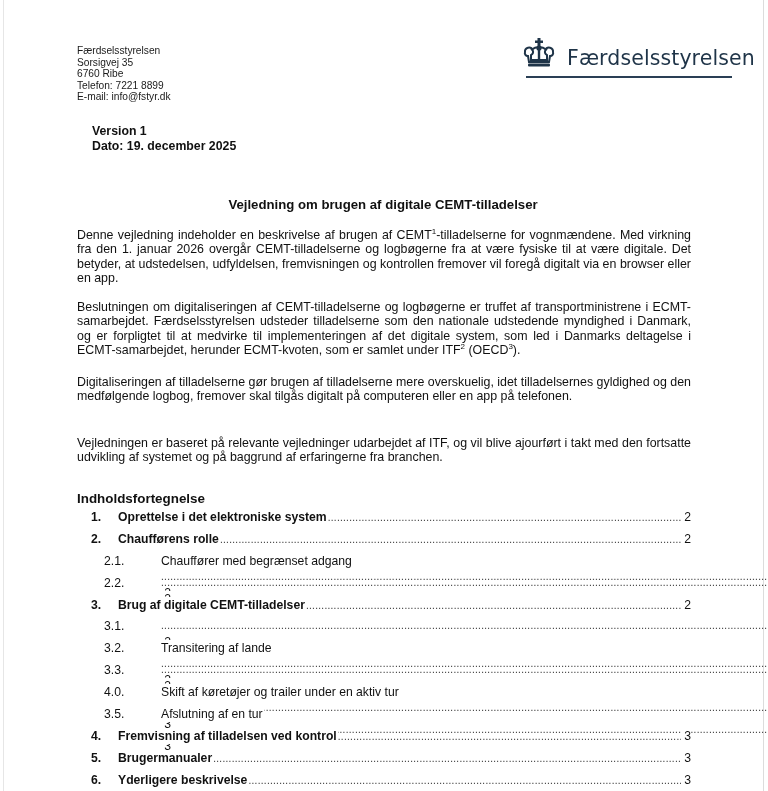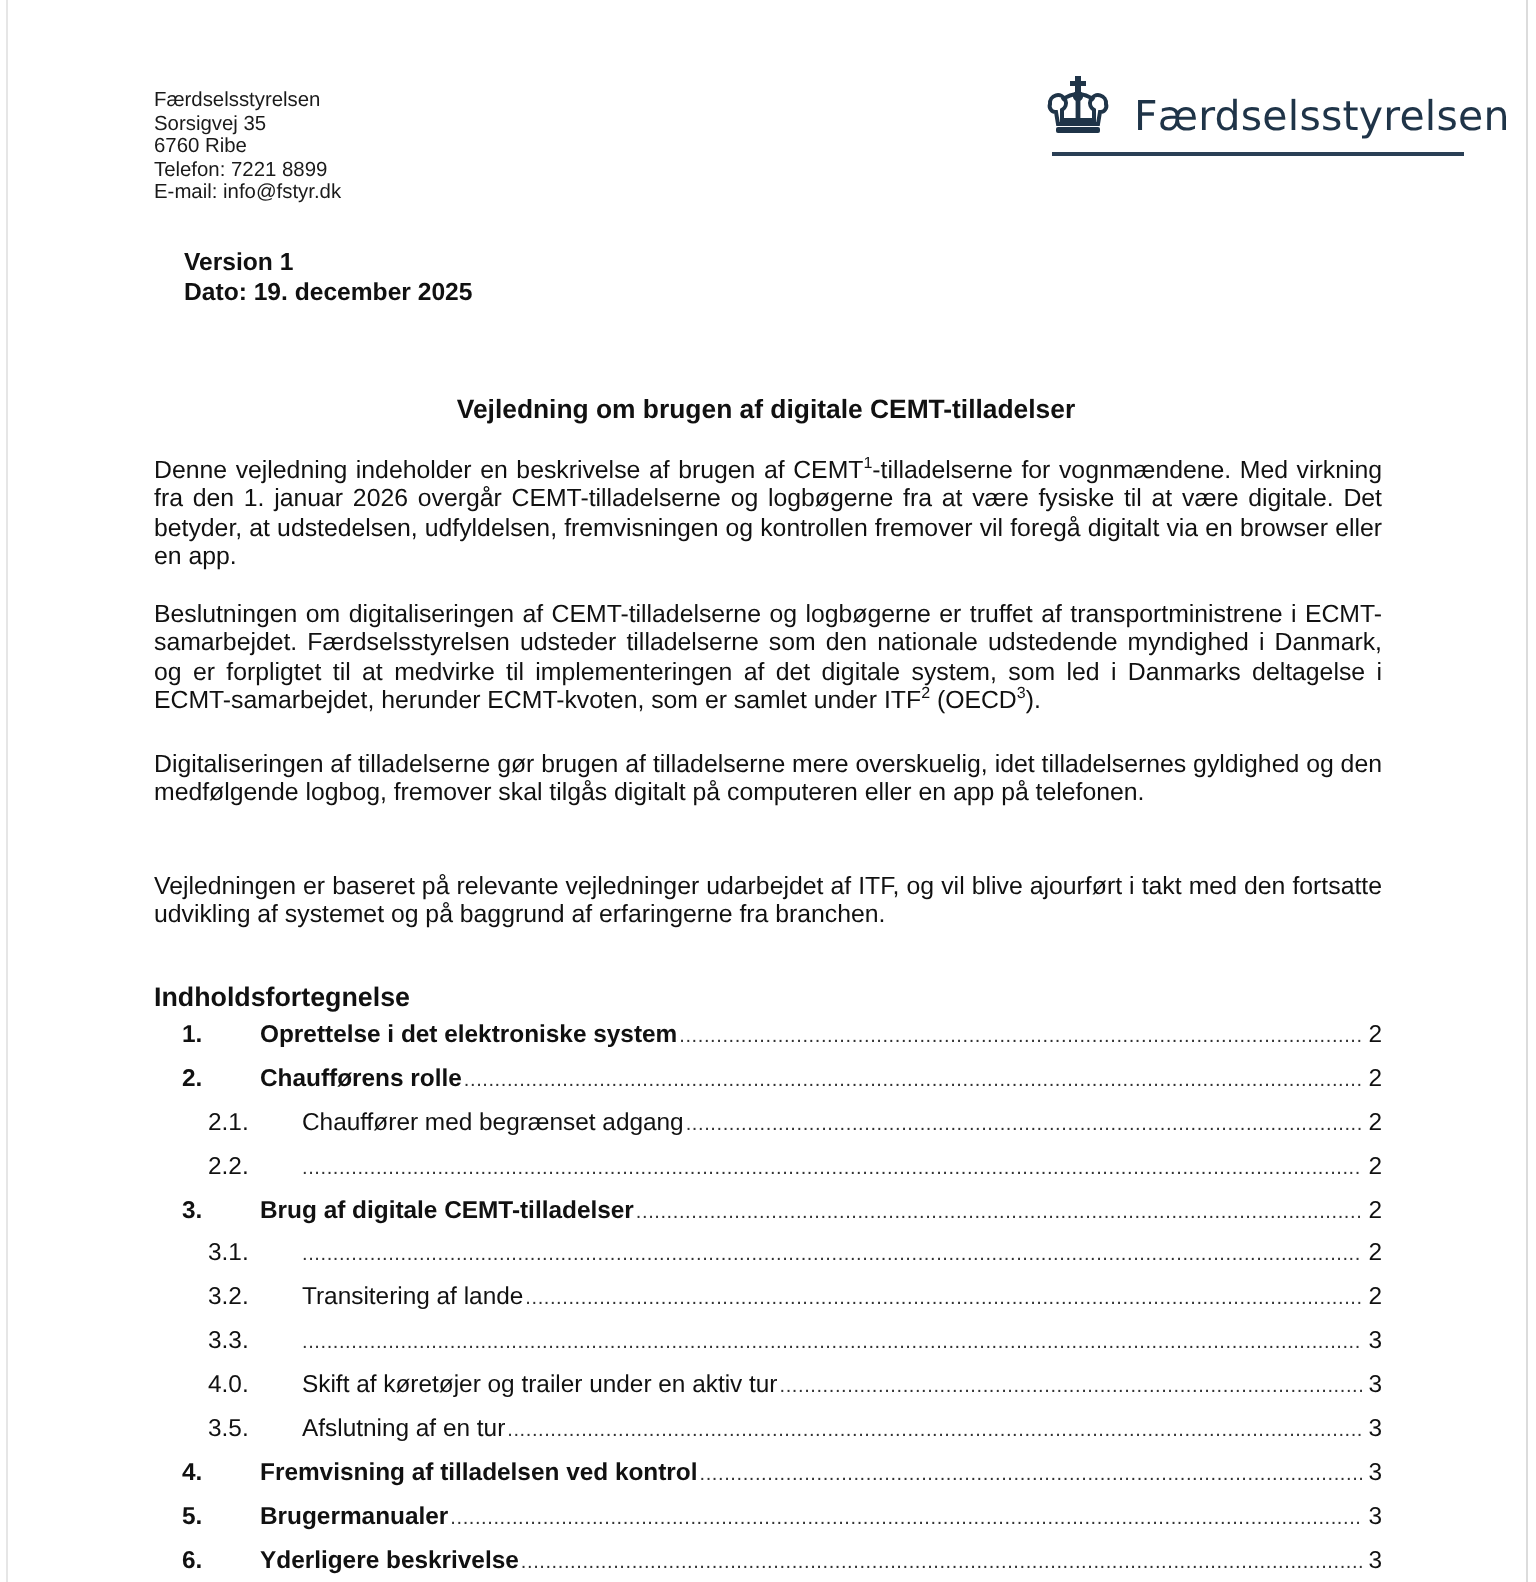--- a/index.html
+++ b/index.html
@@ -27,23 +27,23 @@
   .toc-head { position:absolute; left:77px; top:491px; font-size:13.4px; font-weight:bold; }
   .toc { position:absolute; left:77px; top:509px; width:614px; }
   .toc-row { position:relative; height:21.9px; font-size:12.2px; line-height:16px; }
   .toc-row .num { position:absolute; top:0; }
   .toc-row .lbl-wrap { position:absolute; top:0; right:0; display:flex; align-items:baseline; }
   .toc-row .lbl { white-space:nowrap; background:#fff; padding-right:1px; }
   .toc-row .dots { flex:1; overflow:hidden; white-space:nowrap; color:#333; letter-spacing:0.3px; font-size:10px; }
   .toc-row .pg { width:10px; text-align:right; background:#fff; }
   .toc-row.l1 { font-weight:bold; }
   .toc-row.l1 .num { left:14px; }
-  .toc-row.l1 .lbl-wrap { left:53px; }
+  .toc-row.l1 .lbl-wrap { left:41px; }
   .toc-row.l2 .num { left:27px; font-weight:normal; }
-  .toc-row.l2 .lbl-wrap { left:74px; }
+  .toc-row.l2 .lbl-wrap { left:84px;flex-direction:column; }
   .toc-row.l1 .pg, .toc-row.l1 .dots { font-weight:normal; }
 </style>
 </head>
 <body>
 
 <div class="page-edge-left"></div>
 <div class="page-edge-right"></div>
 
 <div class="sender">
   <div>Færdselsstyrelsen</div>

